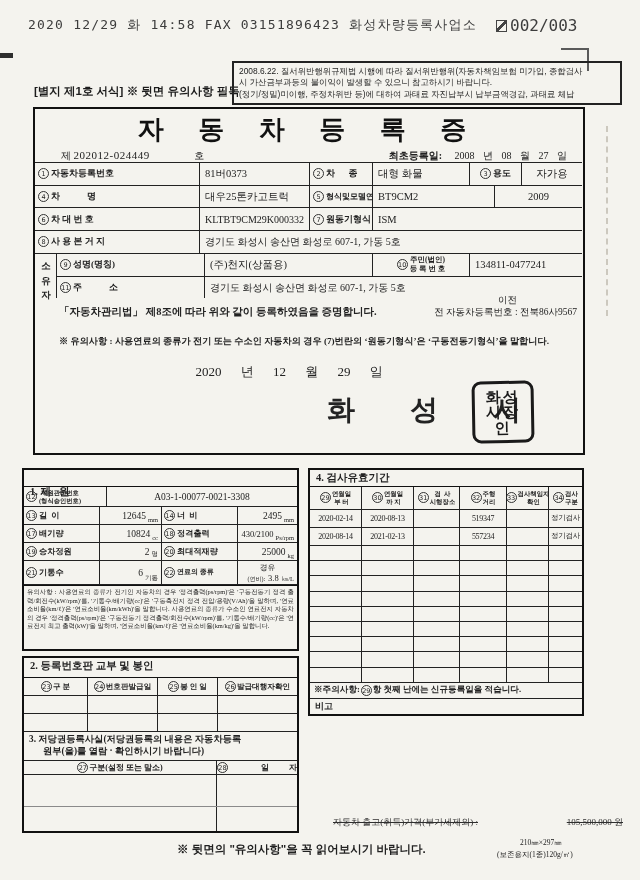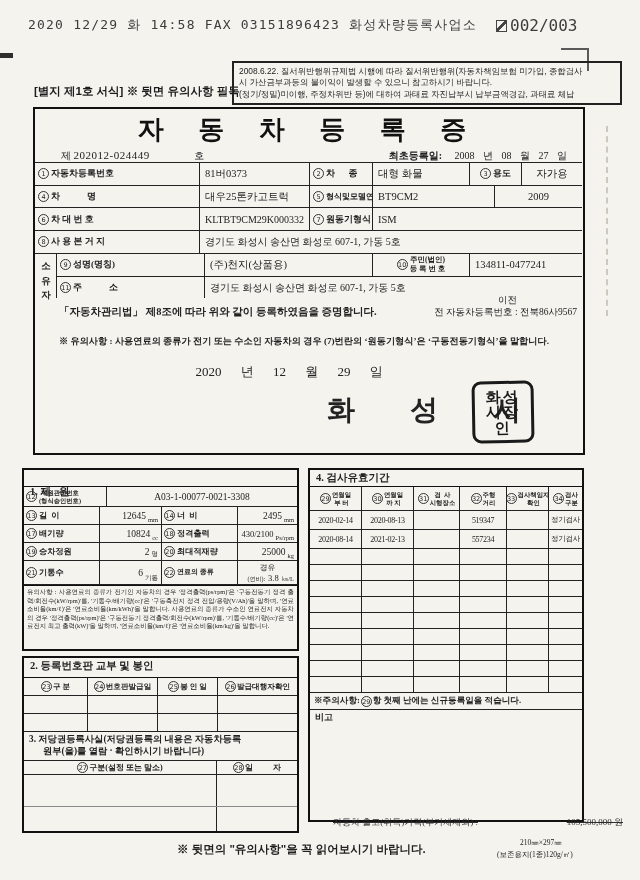--- a/index.html
+++ b/index.html
@@ -88,21 +88,21 @@
     position:absolute; left:437px; top:272px; width:62px; height:62px;
     border:3.5px solid #1a1a1a; border-radius:9px;
     display:flex; flex-direction:column; align-items:center; justify-content:center;
     font-family:"Liberation Sans",sans-serif; font-weight:bold; color:#1a1a1a;
     font-size:15px; line-height:1.02; letter-spacing:2px; transform:rotate(-1deg);
   }
 
   
   .spec-box   { left:22px;  top:468px; width:277px; height:183px; border:2px solid #111; display:flex; flex-direction:column; }
   .lower2-box { left:22px;  top:656px; width:277px; height:177px; border:2px solid #111; display:flex; flex-direction:column; }
-  .insp-box   { left:308px; top:468px; width:276px; height:354px; border:2px solid #111; display:flex; flex-direction:column; }
+  .insp-box   { left:308px; top:468px; width:276px; height:248px; border:2px solid #111; display:flex; flex-direction:column; }
 
   .sec-title { padding:1px 6px; font-size:10.5px; font-weight:bold; border-bottom:1px solid #111; white-space:pre; }
 
   .srow { display:flex; height:18px; border-bottom:1px solid #222; }
   .srow > div { border-right:1px solid #222; overflow:hidden; }
   .srow > div:last-child { border-right:none; }
   .slbl { display:flex; align-items:center; padding:0 2px; gap:2px; font-size:8.2px; font-weight:bold; white-space:pre; }
   .sval { display:flex; align-items:center; justify-content:flex-end; padding:0 3px; font-size:9.5px; white-space:nowrap; }
   .unit { font-size:6.5px; margin-left:2px; align-self:flex-end; padding-bottom:1px; }
   .fine-print { flex:1; padding:2px 3px; font-size:6.4px; line-height:1.34; text-align:justify; overflow:hidden; border-top:1px solid #111; }
@@ -115,21 +115,21 @@
     display:flex; align-items:center; justify-content:center; }
   .irow > div:last-child { border-right:none; }
   .icol1{width:52px}.icol2{width:52px}.icol3{width:46px}.icol4{width:47px}.icol5{width:42px}.icol6{flex:1}
   .idata { height:19px; font-size:8px; letter-spacing:-0.3px; }
   .iempty { height:16px; }
   .caution { border-bottom:1px solid #222; height:17px; display:flex; align-items:center; padding:0 4px;
     font-size:8.6px; font-weight:bold; white-space:pre; gap:1px; }
   .remark { height:15px; padding:1px 5px; font-size:9px; font-weight:bold; }
   .filler { flex:1; }
 
-  .mcol1 { width:193px; } .mcol2 { flex:1; }
+  .mcol1 { width:193px; } .mcol2 { flex:1;justify-content:space-between; }
   .m-title { padding:1px 5px 0 5px; font-size:9.3px; font-weight:bold; line-height:1.3; height:28px; }
   .m-title .t2 { padding-left:14px; display:block; }
 
   
   .price-line {
     left:333px; top:816px; width:290px; display:flex; justify-content:space-between;
     font-size:9px; color:#2e2e2e; text-decoration:line-through; white-space:nowrap;
   }
   .back-note { left:177px; top:842px; font-family:"Liberation Sans",sans-serif; font-size:11.5px; font-weight:bold; }
   .paper-size { left:520px; top:838px; font-size:7.5px; }

